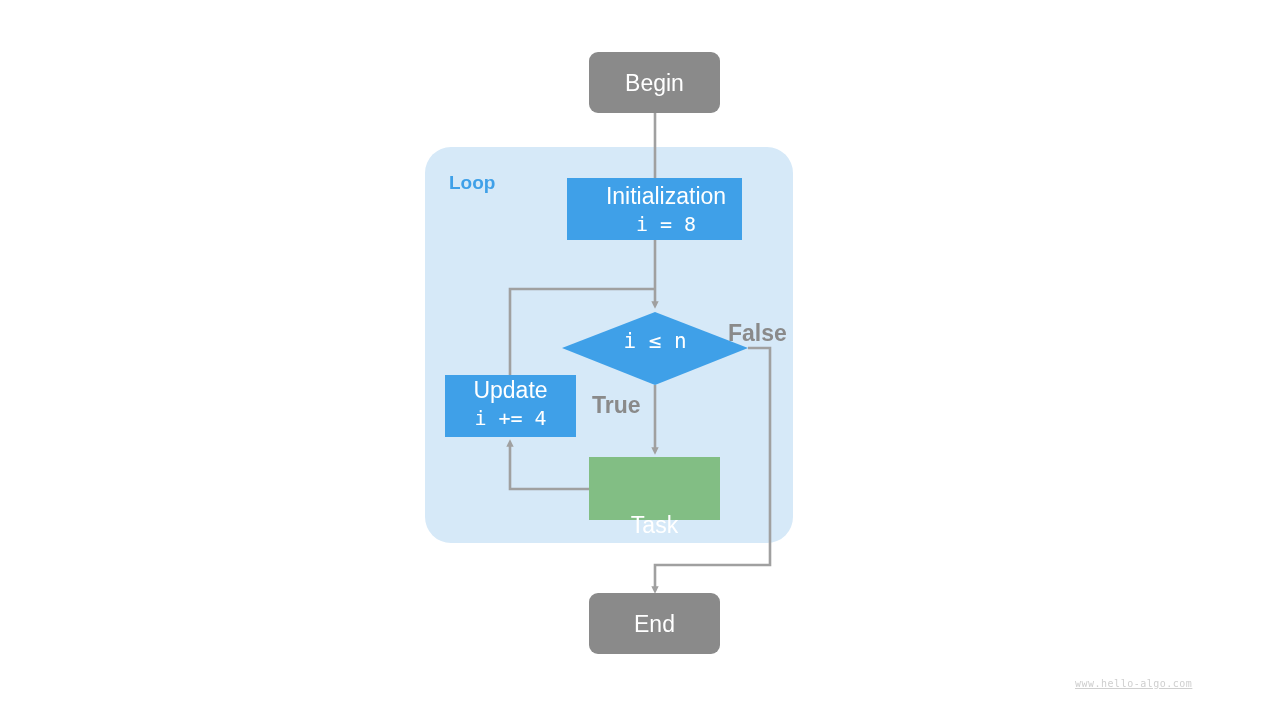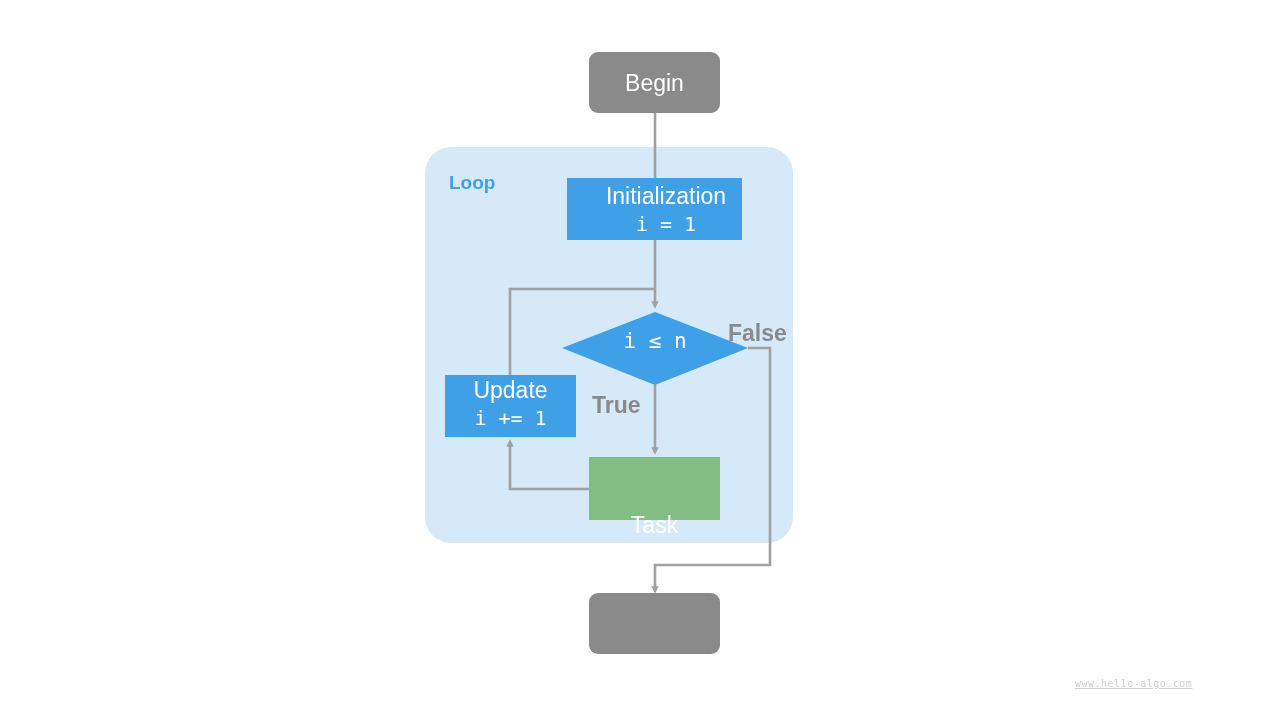--- a/index.html
+++ b/index.html
@@ -109,35 +109,38 @@
   </svg>
 
   <div class="group-label" style="left:449px; top:172px;">Loop</div>
 
   <div class="node-text" style="left:589px; top:52px; width:131px; height:61px;">
     <span class="t-main">Begin</span>
   </div>
 
   <div class="node-text" style="left:567px; top:178px; width:198px; height:62px;">
     <span class="t-main">Initialization</span>
-    <span class="t-code">i = 1</span>
+    <span class="t-code">i = 8</span>
   </div>
 
   <div class="node-text" style="left:562px; top:304px; width:186px; height:73px;">
     <span class="t-code" style="font-size:21px;">i ≤ n</span>
   </div>
 
   <div class="node-text" style="left:445px; top:375px; width:131px; height:56px;">
     <span class="t-main">Update</span>
-    <span class="t-code">i += 1</span>
+    <span class="t-code">i += 4</span>
   </div>
 
   <div class="node-text" style="left:589px; top:457px; width:131px; height:63px;margin-top:36px;">
     <span class="t-main">Task</span>
   </div>
 
+  <div class="node-text" style="left:589px; top:593px; width:131px; height:61px;">
+    <span class="t-main">End</span>
+  </div>
 
   <div class="edge-label" style="left:592px; top:392px;">True</div>
   <div class="edge-label" style="left:728px; top:320px;">False</div>
 
   <div class="watermark" style="left:1075px; top:678px;">www.hello-algo.com</div>
 
 </div>
 
 </body></html>

